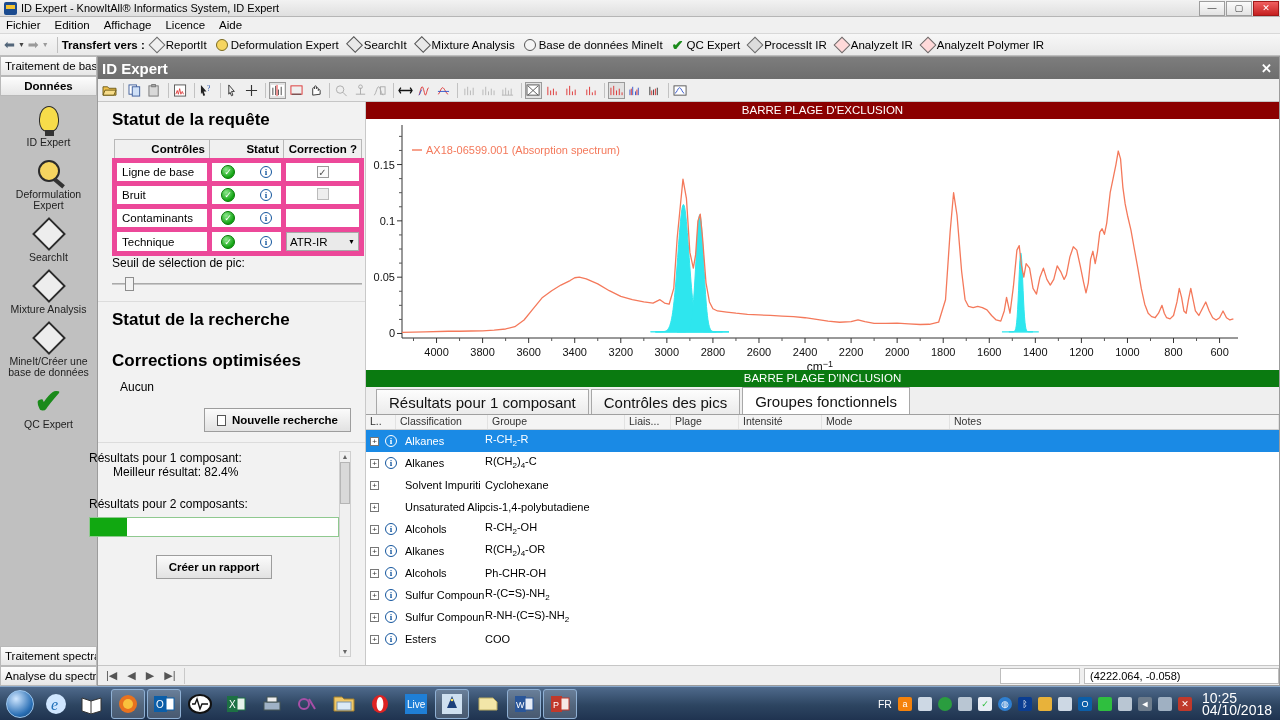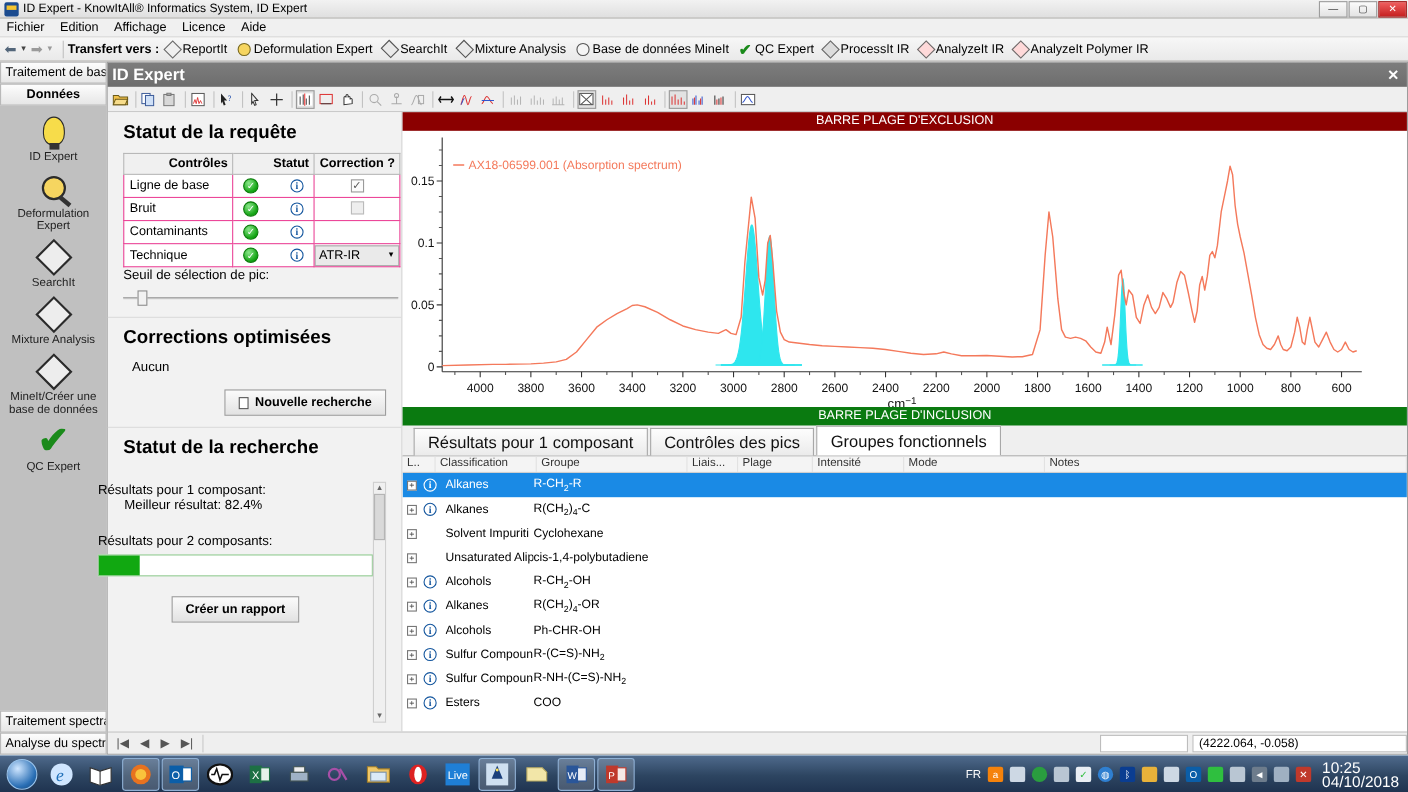--- a/index.html
+++ b/index.html
@@ -95,21 +95,21 @@
   .minisvg{width:15px;height:13px;}
   #idbody{ flex:1; display:flex; min-height:0;}
   
   #lpanel{ width:268px; background:#f2f2f2; border-right:1px solid #c9c9c9; display:flex;flex-direction:column;flex:0 0 auto;}
   .sect{ padding:8px 14px 10px 14px;border-bottom:1px solid #dcdcdc;}
   .sect h2{ font-size:17px;font-weight:bold;margin-bottom:9px;}
   table.ctrl{ border-collapse:collapse;width:252px;font-size:11.5px;}
   table.ctrl th{
     border:1px solid #b8b8b8;background:#f0f0f0;font-weight:bold;padding:3px 4px;text-align:right;
   }
-  table.ctrl td{ border:1px solid #ec4899;background:#fff;padding:2px 5px;height:21px;}
+  table.ctrl td{ border:5px solid #ec4899;background:#fff;padding:2px 5px;height:21px;}
   td.statcell{ width:74px;}
   .statwrap{display:flex;align-items:center;justify-content:space-between;padding:0 4px;}
   .greenball{width:14px;height:14px;border-radius:50%;background:radial-gradient(circle at 35% 30%,#8ce88c,#12a312 70%);border:1px solid #0a7a0a;color:#fff;font-size:9px;display:flex;align-items:center;justify-content:center;}
   .infoball{width:12px;height:12px;border-radius:50%;border:1.5px solid #14569e;color:#14569e;font-size:9px;font-weight:bold;display:flex;align-items:center;justify-content:center;font-family:"Liberation Serif",serif;}
   td.corrcell{width:78px;text-align:center;}
   .cbox{width:12px;height:12px;border:1px solid #9a9a9a;background:#fbfbfb;display:inline-flex;align-items:center;justify-content:center;font-size:10px;color:#555;}
   .cbox.dis{background:#eee;border-color:#bbb;}
   .ddl{display:flex;align-items:center;justify-content:space-between;background:#eaeaea;border:1px solid #a8a8a8;height:19px;padding:0 3px;font-size:11.5px;}
   .ddl .car{font-size:7px;}
   .slidelbl{margin-top:0;font-size:12px;}
@@ -528,33 +528,33 @@
           </tbody>
             </table>
 
           <div class="slidelbl">Seuil de sélection  de pic:</div>
           <div class="slider">
             <div class="trk"></div>
             <div class="thm"></div>
           </div>
         </div>
 
+        <div class="sect" style="border-bottom:none;padding-bottom:4px">
+          <h2>Statut de la recherche</h2>
+        </div>
+
         <div class="sect">
           <h2>Corrections optimisées</h2>
           <div class="small" style="padding-left:8px">Aucun</div>
           <div class="btnrow">
             <button class="btn">
               <span class="pagelet"></span>
               <span>Nouvelle recherche</span>
             </button>
           </div>
-        </div>
-
-        <div class="sect" style="border-bottom:none;padding-bottom:4px">
-          <h2>Statut de la recherche</h2>
         </div>
 
         <div id="searchstat">
           <div class="inner">
             <div class="ssleft">
               <div class="small">Résultats pour 1 composant:</div>
               <div class="small" style="padding-left:24px">Meilleur résultat: 82.4%</div>
               <div class="small" style="margin-top:18px">Résultats pour 2 composants:</div>
               <div class="prog">
                 <div class="fill" id="progfill" style="width: 15%;"></div>

